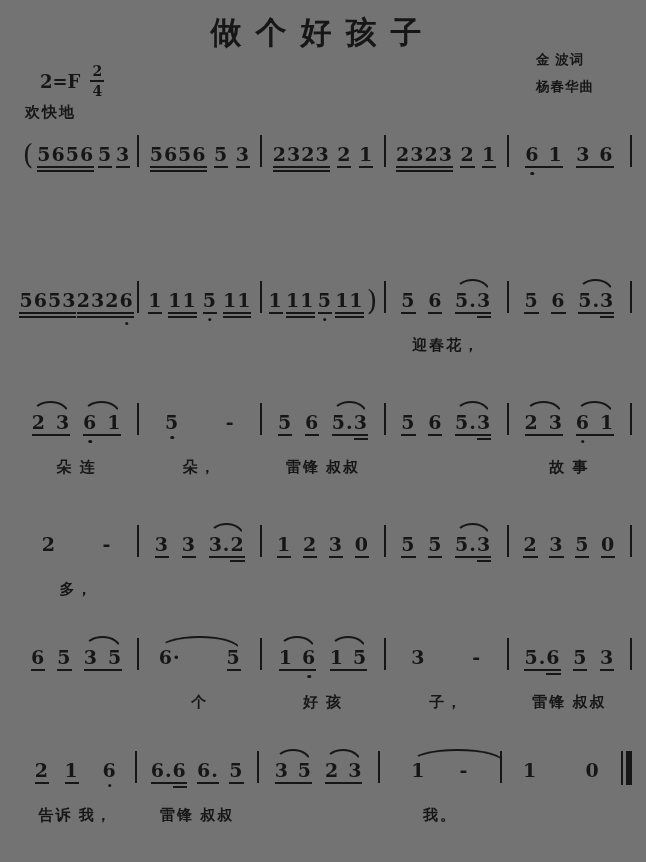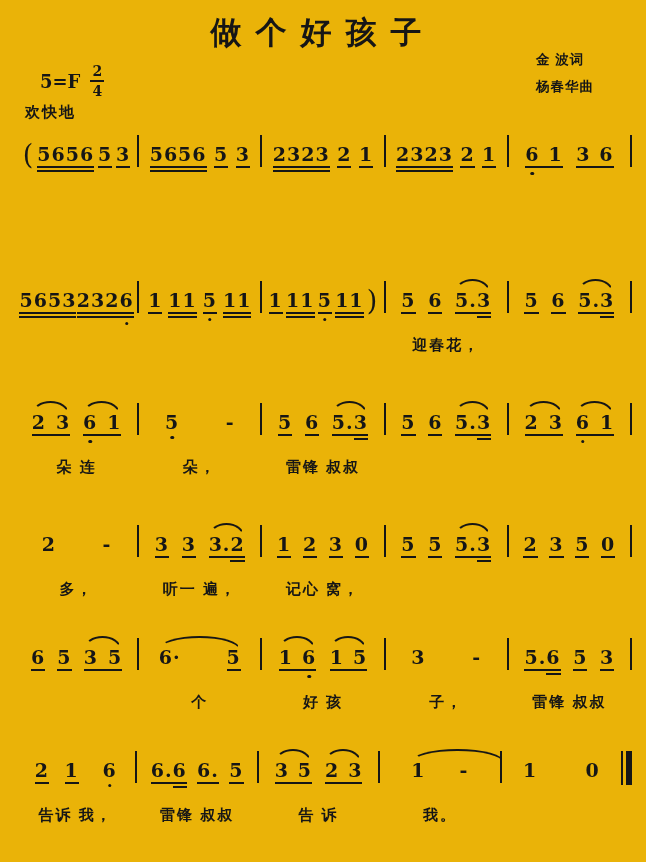--- a/index.html
+++ b/index.html
@@ -3,21 +3,21 @@
 <meta charset="utf-8">
 <style>
   html,body{margin:0;padding:0;}
   body{
     width:646px;height:862px;
     background:#f6f5f1;
     font-family:"Liberation Sans","DejaVu Sans",sans-serif;
     color:#161616;
     overflow:hidden;
   }
-  .page{position:relative;width:646px;height:862px;background:#eab308;}
+  .page{position:relative;width:646px;height:862px;background:#737373;}
   .title{
     padding-top:12px;text-align:center;
     font-family:"DejaVu Serif","Liberation Serif",serif;
     font-size:31px;font-weight:bold;letter-spacing:14px;
   }
   .credits{
     position:absolute;top:46px;right:52px;
     font-size:13.5px;font-weight:bold;line-height:2.0;text-align:left;
     letter-spacing:1px;
     margin-left:24px;
@@ -71,21 +71,21 @@
 
 <div class="page">
   <div class="title">做个好孩子</div>
 
   <div class="credits">
     <div>金 波词</div>
     <div>杨春华曲</div>
   </div>
 
   <div class="keysig">
-    <span>5=F</span>
+    <span>2=F</span>
     <span class="frac">
       <span class="num">2</span>
       <span class="den">4</span>
     </span>
   </div>
 
   <div class="tempo">欢快地</div>
 
   <div class="score">
       <div class="sline">
@@ -368,20 +368,21 @@
               <div class="note" style="display: inline-block; margin-left: 10px;">3</div>
               <i class="uline" style="bottom: -4px;"></i>
             </div>
             <div class="unit" style="display: inline-flex;">
               <i class="slur"></i>
               <div class="note" style="display: inline-block;">6<i class="odot" style="bottom: -11px;"></i></div>
               <div class="note" style="display: inline-block; margin-left: 10px;">1</div>
               <i class="uline" style="bottom: -4px;"></i>
             </div>
           </div>
+          <div class="lyrics">故 事</div>
         </div>
         <div class="barline"></div>
       </div>
       <div class="sline">
         <div class="measure">
           <div class="notes">
             <div class="unit" style="display: inline-flex;">
               <div class="note" style="display: inline-block;">2</div>
             </div>
             <div class="unit" style="display: inline-flex;">
@@ -401,21 +402,20 @@
               <div class="note" style="display: inline-block;">3</div>
               <i class="uline" style="bottom: -4px;"></i>
             </div>
             <div class="unit" style="display: inline-flex;">
               <i class="slur"></i>
               <div class="note" style="display: inline-block;">3.</div>
               <div class="note" style="display: inline-block;">2<i class="uline" style="bottom: -8px;"></i></div>
               <i class="uline" style="bottom: -4px;"></i>
             </div>
           </div>
-          <div class="lyrics">听一 遍，</div>
         </div>
         <div class="barline"></div>
         <div class="measure">
           <div class="notes">
             <div class="unit" style="display: inline-flex;">
               <div class="note" style="display: inline-block;">1</div>
               <i class="uline" style="bottom: -4px;"></i>
             </div>
             <div class="unit" style="display: inline-flex;">
               <div class="note" style="display: inline-block;">2</div>
@@ -423,21 +423,20 @@
             </div>
             <div class="unit" style="display: inline-flex;">
               <div class="note" style="display: inline-block;">3</div>
               <i class="uline" style="bottom: -4px;"></i>
             </div>
             <div class="unit" style="display: inline-flex;">
               <div class="note" style="display: inline-block;">0</div>
               <i class="uline" style="bottom: -4px;"></i>
             </div>
           </div>
-          <div class="lyrics">记心 窝，</div>
         </div>
         <div class="barline"></div>
         <div class="measure">
           <div class="notes">
             <div class="unit" style="display: inline-flex;">
               <div class="note" style="display: inline-block;">5</div>
               <i class="uline" style="bottom: -4px;"></i>
             </div>
             <div class="unit" style="display: inline-flex;">
               <div class="note" style="display: inline-block;">5</div>
@@ -600,21 +599,20 @@
               <div class="note" style="display: inline-block; margin-left: 9px;">5</div>
               <i class="uline" style="bottom: -4px;"></i>
             </div>
             <div class="unit" style="display: inline-flex;">
               <i class="slur"></i>
               <div class="note" style="display: inline-block;">2</div>
               <div class="note" style="display: inline-block; margin-left: 9px;">3</div>
               <i class="uline" style="bottom: -4px;"></i>
             </div>
           </div>
-          <div class="lyrics">告 诉</div>
         </div>
         <div class="barline"></div>
         <div class="measure">
           <div class="notes">
             <div class="unit" style="display: inline-flex;">
               <i class="slur wide"></i>
               <div class="note" style="display: inline-block;">1</div>
               <div class="note" style="display: inline-block; margin-left: 34px;">-</div>
             </div>
           </div>

